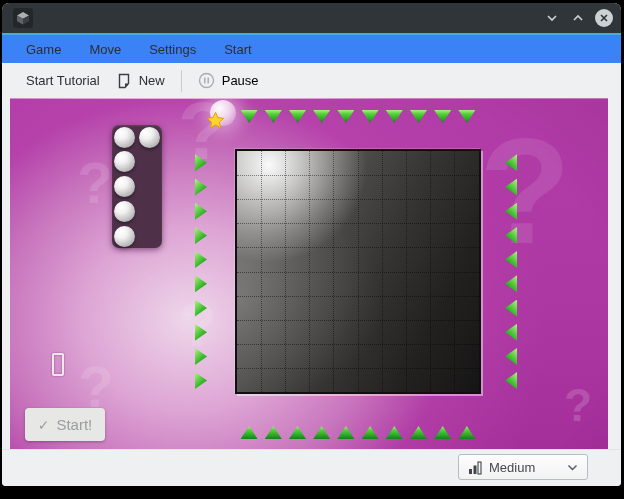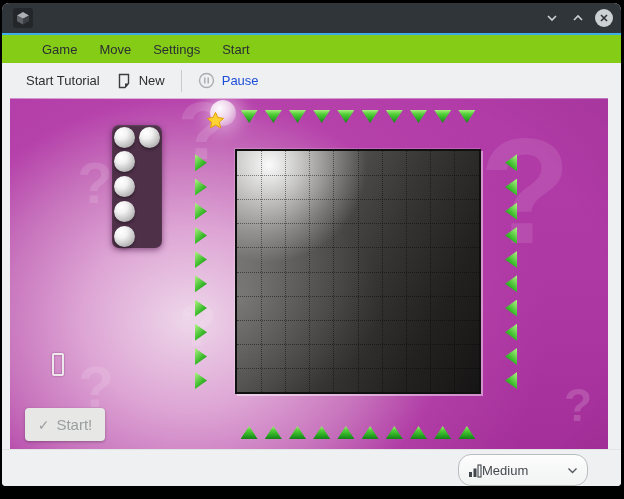--- a/index.html
+++ b/index.html
@@ -14,26 +14,26 @@
   }
   
   .titlebar{position:relative;height:30px;background:#30353a;display:flex;align-items:center;}
   .app-icon{position:absolute;left:11px;top:5px;width:20px;height:20px;background:#24272a;border-radius:3px;display:flex;align-items:center;justify-content:center;}
   .win-title{position:absolute;left:0;right:0;text-align:center;color:#eceeef;font-size:13px;}
   .win-controls{position:absolute;right:8px;top:0;height:30px;display:flex;align-items:center;gap:8px;}
   .win-btn{width:18px;height:18px;display:flex;align-items:center;justify-content:center;cursor:default;}
   .close-btn{width:18px;height:18px;border-radius:50%;background:#ccd1d4;display:flex;align-items:center;justify-content:center;}
   .accent-line{height:2px;background:#3daee9;}
   
-  .menubar{height:28px;background:#84cc16;display:flex;align-items:center;padding-left:30px;gap:2px;}
+  .menubar{height:28px;background:#3b82f6;display:flex;align-items:center;padding-left:14px;gap:8px;}
   .menu-item{padding:4px 10px;font-size:13px;color:#2b2f33;border-radius:3px;}
   
   .toolbar{height:35px;background:#eff0f1;display:flex;align-items:center;padding-left:16px;}
   .tb-item{display:flex;align-items:center;gap:7px;font-size:13px;color:#2b2f33;padding:5px 8px;border-radius:3px;}
-  .tb-item.disabled{color:#1d4ed8;}
+  .tb-item.disabled{color:#000000;}
   .tb-sep{width:1px;height:22px;background:#c9cccf;margin:0 8px;}
   
   .game-view{
     position:relative;margin-left:8px;width:598px;height:350px;overflow:hidden;
     border-top:1px solid rgba(255,255,255,.35);
     background:
       radial-gradient(ellipse 360px 310px at 30% 63%, #eed7ea 0%, #dda4d4 30%, #c univers 0) , 
       #ab34a1;
   }
   .game-view{
@@ -87,24 +87,24 @@
     border:2.5px solid rgba(240,240,240,.92);border-radius:2px;
     box-shadow:0 0 2px rgba(90,30,85,.6), inset 0 0 2px rgba(90,30,85,.6);}
   
   .done-btn{position:absolute;left:15px;top:309px;width:80px;height:33px;border-radius:4px;
     background:#e7e7e5;box-shadow:0 1px 3px rgba(0,0,0,.3);
     display:flex;align-items:center;justify-content:center;gap:7px;
     color:#9b9ea1;font-size:15px;}
   .done-check{font-size:14px;color:#9b9ea1;}
   
   .statusbar{position:relative;height:36px;background:#eff0f1;border-top:1px solid #e2e4e6;}
-  .combo{position:absolute;right:33px;top:4px;width:130px;height:32px;box-sizing:border-box;
-    border:1px solid #b9bcbe;border-radius:13px;
+  .combo{position:absolute;right:33px;top:4px;width:130px;height:26px;box-sizing:border-box;
+    border:1px solid #b9bcbe;border-radius:3px;
     background:linear-gradient(180deg,#fdfdfd,#f1f2f2);
-    display:flex;align-items:center;padding:0 9px;font-size:13px;color:#45494d;}
+    display:flex;align-items:center;padding:0 9px;gap:7px;font-size:13px;color:#45494d;}
   .combo-chevron{margin-left:auto;}
   svg{display:block;}
 </style>
 </head>
 <body>
 
 <div class="window">
 
   <div class="titlebar">
     <div class="app-icon">

